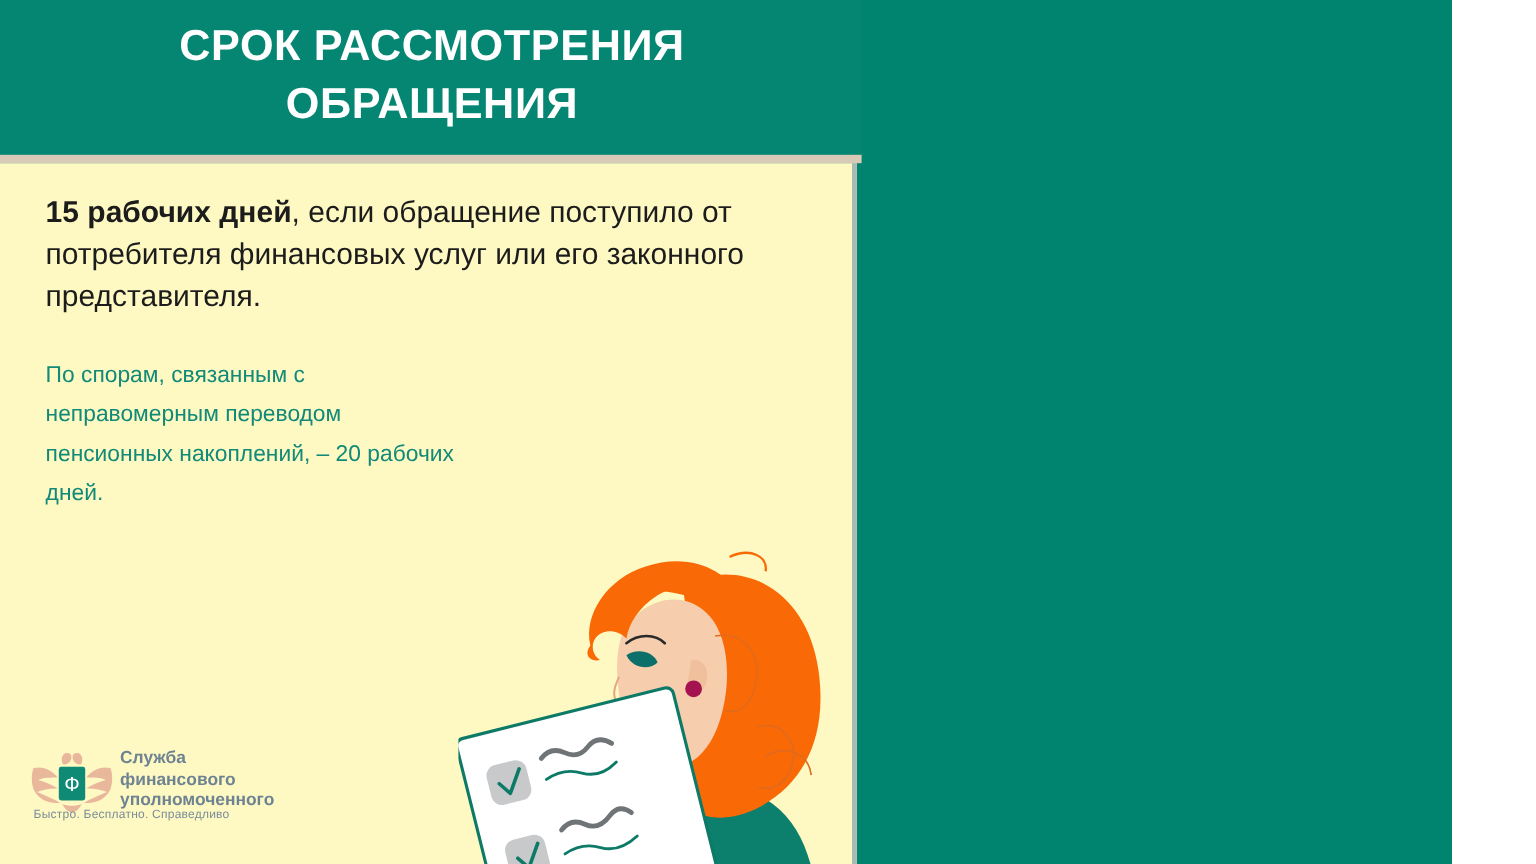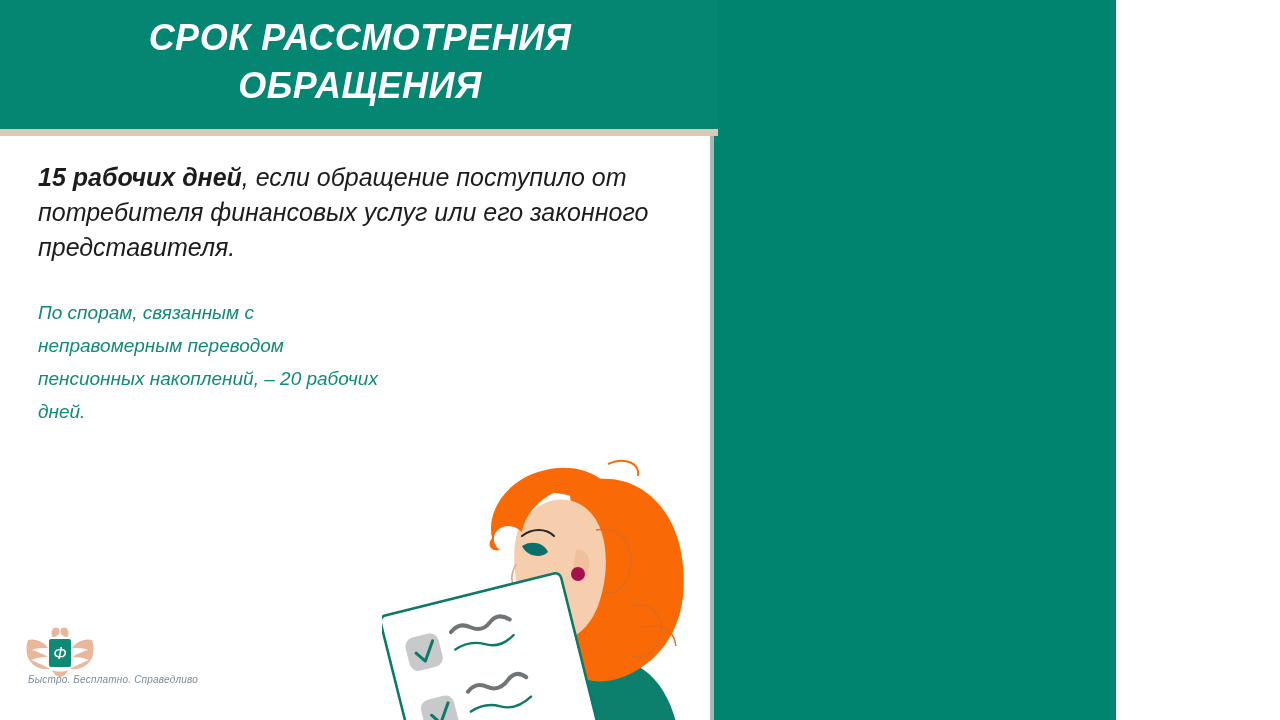--- a/index.html
+++ b/index.html
@@ -5,25 +5,24 @@
   html, body {
     margin: 0;
     padding: 0;
     background: #ffffff;
   }
   body {
     font-family: "Liberation Sans", "DejaVu Sans", sans-serif;
   }
   #slide {
     position: relative;
-    width: 1116px;
+    width: 1210px;
     height: 720px;
     overflow: hidden;
     background: #00836f;
-    font-style: italic;
   }
 
   
   .header-band {
     position: absolute;
     left: 0;
     top: 0;
     width: 718px;
     height: 129px;
     background: #048672;
@@ -50,21 +49,21 @@
     background: #d8cab6;
   }
 
   
   .card {
     position: absolute;
     left: 0;
     top: 136px;
     width: 714px;
     height: 584px;
-    background: #ffffff;
+    background: #fef9c3;
     border-right: 4px solid #a9b9b4;
     box-sizing: border-box;
   }
 
   .lead {
     position: absolute;
     left: 38px;
     top: 24px;
     width: 648px;
     color: #1c1c1c;
@@ -228,19 +227,22 @@
 
           <path d="M26 10 C24 4 28 0 32 2 C34 3 34 7 32 9 C30 11 27 12 26 10 Z" fill="#e8b79c"></path>
           <path d="M42 10 C44 4 40 0 36 2 C34 3 34 7 36 9 C38 11 41 12 42 10 Z" fill="#e8b79c"></path>
 
           <path d="M26 44 C30 46 38 46 42 44 C40 49 36 51 34 51 C32 51 28 49 26 44 Z" fill="#e8b79c"></path>
 
           <rect x="23" y="13" width="22" height="28" rx="2" fill="#0f8a74"></rect>
           <text x="34" y="33" text-anchor="middle" font-family="'Liberation Sans', sans-serif" font-size="17" fill="#ffffff">Ф</text>
         </svg>
       </div>
+      <div class="logo-name">Служба
+финансового
+уполномоченного</div>
       <div class="logo-tagline">Быстро. Бесплатно. Справедливо</div>
     </div>
 
   </div>
 
 
 </div>
 
 </body></html>

